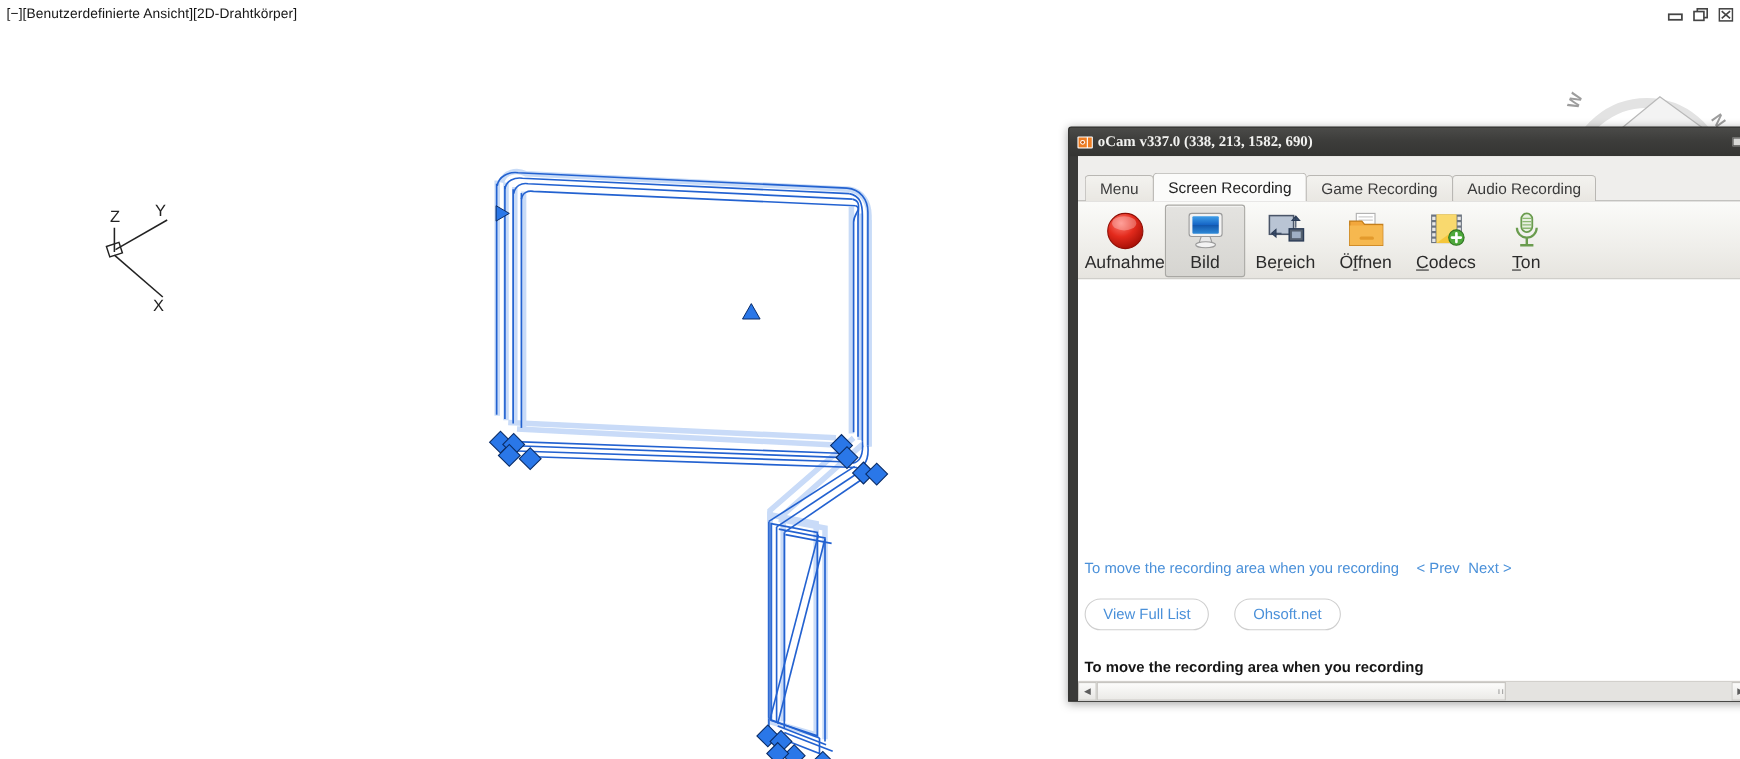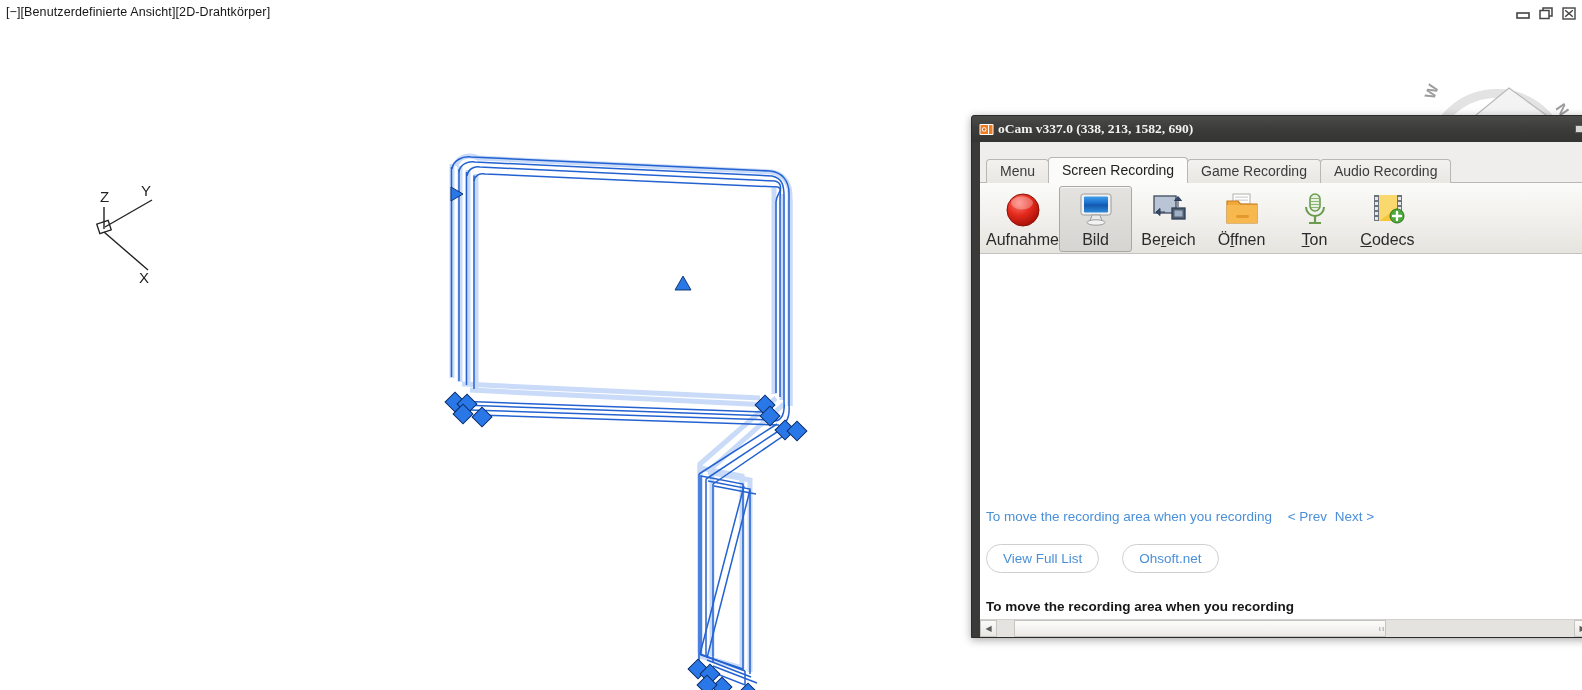--- a/index.html
+++ b/index.html
@@ -187,21 +187,21 @@
     background: linear-gradient(to bottom,#fbfbfa,#e7e6e3);
     border:1px solid #c7c5c1;
     display:flex; align-items:center; justify-content:center;
     font-size:8px; color:#5d5d5d;
   }
   .hs-track {
     flex:1; height:17px; position:relative;
     background:#e4e3e0;
   }
   .hs-thumb {
-    position:absolute; left:17px; top:0;
+    position:absolute; left:0; top:0;
     width:64.5%; height:17px;
     background: linear-gradient(to bottom,#fcfcfb,#ebeae7);
     border:1px solid #c7c5c1;
     display:flex; align-items:center; justify-content:flex-end;
   }
   .hs-grip { font-size:8px; color:#8a8a88; letter-spacing:1px; }
 </style>
 </head>
 <body>
 
@@ -416,38 +416,20 @@
             <svg width="40" height="38" viewBox="0 0 40 38">
               <rect x="11" y="3" width="17" height="10" fill="#ffffff" stroke="#b0b0b0" stroke-width="1"></rect>
               <rect x="13" y="5.5" width="13" height="1.3" fill="#d4d4d4"></rect>
               <rect x="13" y="8.5" width="13" height="1.3" fill="#d4d4d4"></rect>
               <path d="M5 10 h11 l2.5 3 H35 v19 H5 Z" fill="#f2a73c" stroke="#c47f1c" stroke-width="1.2"></path>
               <path d="M5 14 h30 v18 H5 Z" fill="#f6b84f"></path>
               <rect x="14" y="24" width="13" height="3" rx="1.4" fill="#e39a2c"></rect>
             </svg>
           </span>
           <span class="lbl">Ö<u>f</u>fnen</span>
-        </div>
-
-        <div class="rbtn">
-          <span class="ico">
-            <svg width="40" height="38" viewBox="0 0 40 38">
-              <rect x="15" y="3" width="10" height="17" rx="5" fill="#e7f0e0" stroke="#6a9c4e" stroke-width="1.6"></rect>
-              <g stroke="#8cb872" stroke-width="1.2">
-                <path d="M16 7.5 h8"></path>
-                  <path d="M16 10.5 h8"></path>
-                  <path d="M16 13.5 h8"></path>
-                  <path d="M16 16.5 h8"></path>
-              </g>
-              <path d="M11 16 a9 9 0 0 0 18 0" fill="none" stroke="#6a9c4e" stroke-width="2"></path>
-              <path d="M20 25 v6" stroke="#6a9c4e" stroke-width="2.2"></path>
-              <path d="M14 32 h12" stroke="#6a9c4e" stroke-width="2.2"></path>
-            </svg>
-          </span>
-          <span class="lbl"><u>T</u>on</span>
         </div>
 
         <div class="rbtn">
           <span class="ico">
             <svg width="40" height="38" viewBox="0 0 40 38">
               <rect x="6" y="4" width="28" height="26" fill="#6c7480"></rect>
               <rect x="11" y="4" width="18" height="26" fill="#f5c63a"></rect>
               <path d="M11 4 h18 v13 L11 30 Z" fill="#f9d96e"></path>
               <g fill="#e8e8e8">
                 <rect x="7" y="6" width="3" height="3"></rect>
@@ -460,20 +442,38 @@
                 <rect x="30" y="16" width="3" height="3"></rect>
                   <rect x="30" y="21" width="3" height="3"></rect>
                 <rect x="30" y="26" width="3" height="3"></rect>
               </g>
               <circle cx="29" cy="25" r="7" fill="#4ea93b" stroke="#2f7521" stroke-width="1"></circle>
               <path d="M29 21 v8 M25 25 h8" stroke="#ffffff" stroke-width="2.4" stroke-linecap="round"></path>
             </svg>
           </span>
           <span class="lbl"><u>C</u>odecs</span>
         </div>
+
+        <div class="rbtn">
+          <span class="ico">
+            <svg width="40" height="38" viewBox="0 0 40 38">
+              <rect x="15" y="3" width="10" height="17" rx="5" fill="#e7f0e0" stroke="#6a9c4e" stroke-width="1.6"></rect>
+              <g stroke="#8cb872" stroke-width="1.2">
+                <path d="M16 7.5 h8"></path>
+                  <path d="M16 10.5 h8"></path>
+                  <path d="M16 13.5 h8"></path>
+                  <path d="M16 16.5 h8"></path>
+              </g>
+              <path d="M11 16 a9 9 0 0 0 18 0" fill="none" stroke="#6a9c4e" stroke-width="2"></path>
+              <path d="M20 25 v6" stroke="#6a9c4e" stroke-width="2.2"></path>
+              <path d="M14 32 h12" stroke="#6a9c4e" stroke-width="2.2"></path>
+            </svg>
+          </span>
+          <span class="lbl"><u>T</u>on</span>
+        </div>
       </div>
 
       <div class="ocam-body">
 
         <div class="tip-line">
           <span>To move the recording area when you recording</span>
           <span class="nav">&lt; Prev</span>
           <span class="nav" style="margin-left:4px">Next &gt;</span>
         </div>
 

